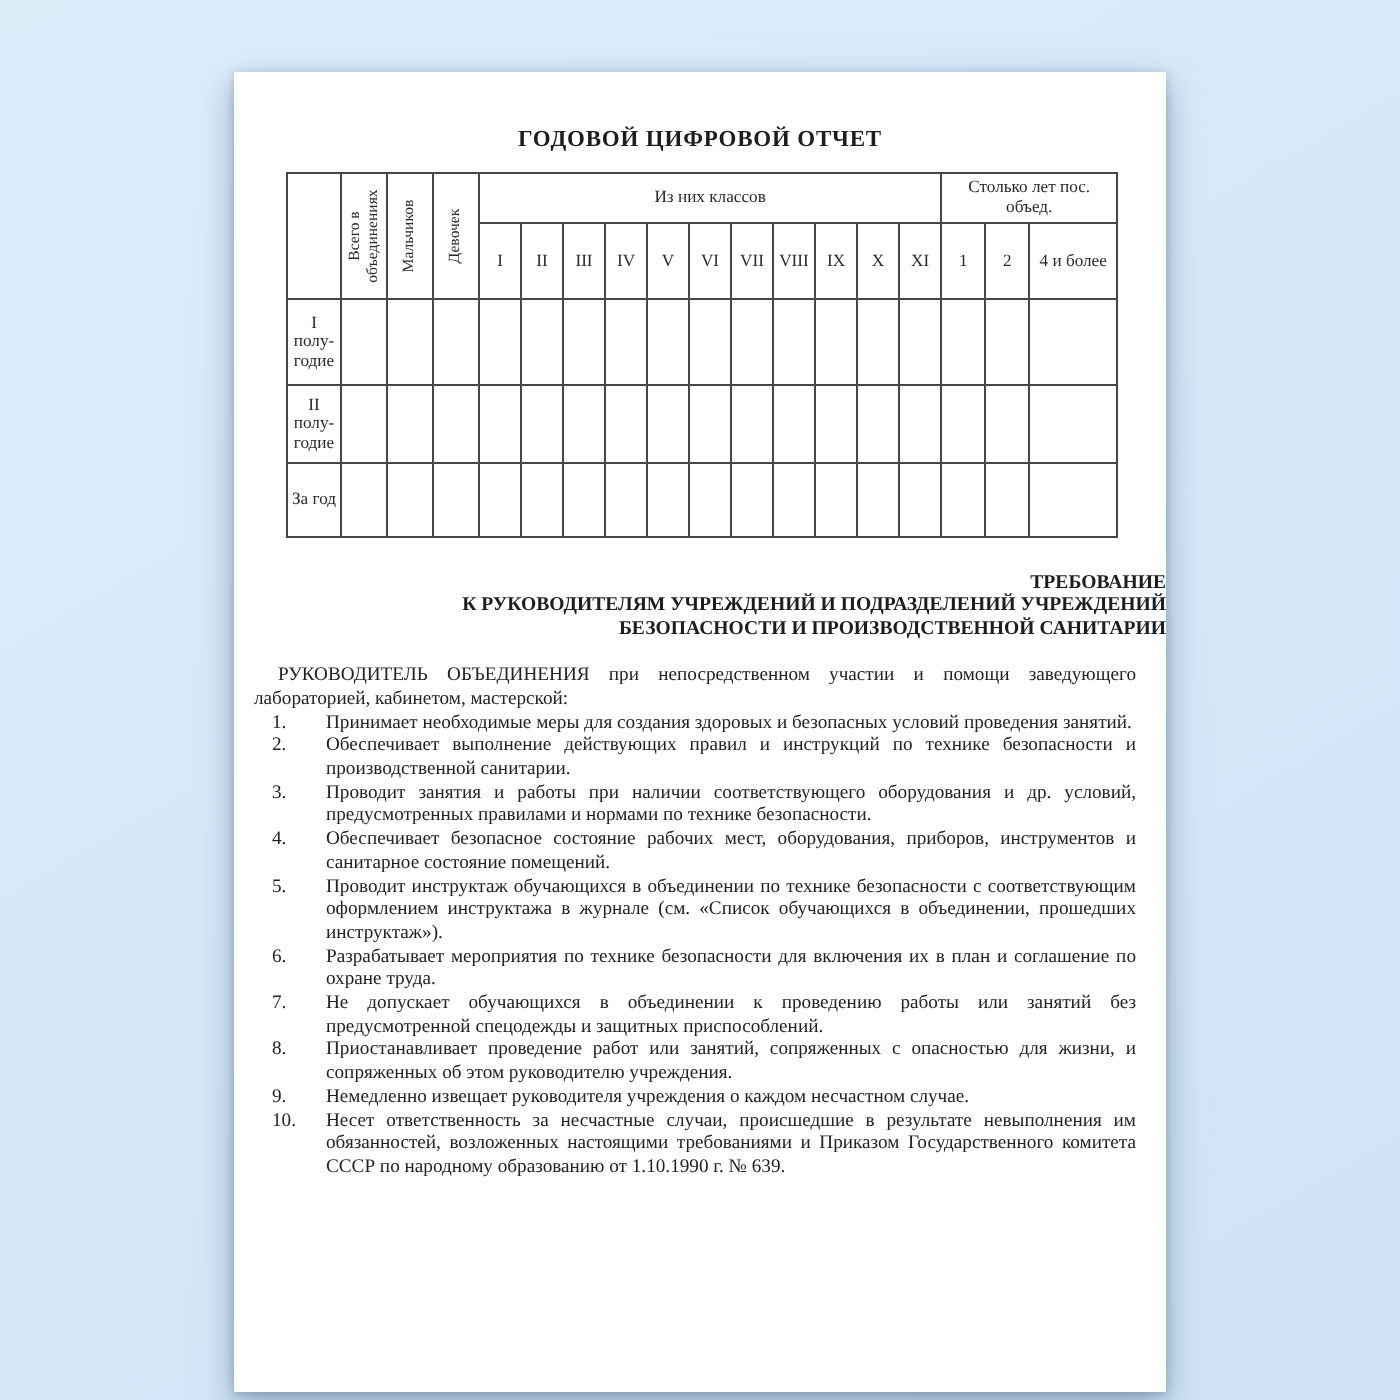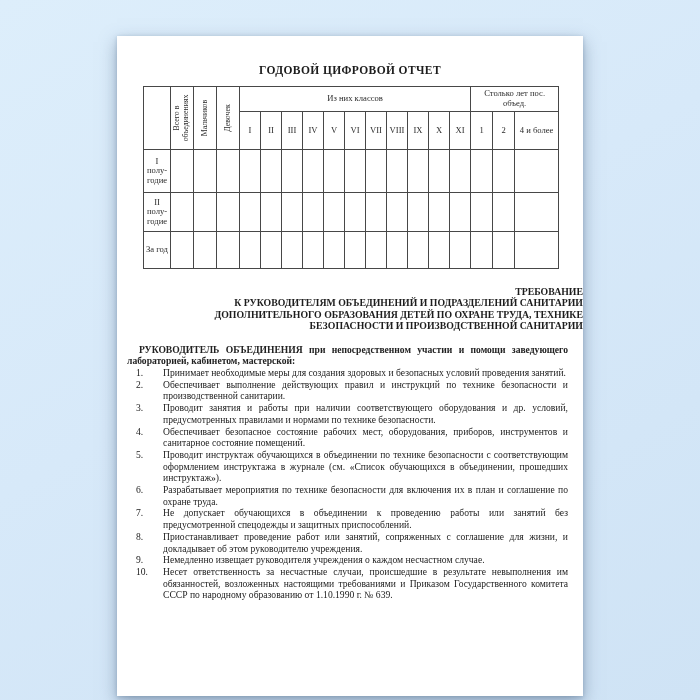--- a/index.html
+++ b/index.html
@@ -77,21 +77,21 @@
     color: #1d1d1d;
   }
   .textblock {
     margin-top: 12px;
     padding: 0 15px 0 10px;
     font-size: 9.6px;
     line-height: 11.7px;
     text-align: justify;
     color: #222222;
   }
-  .intro { text-indent: 12px; margin: 0; font-weight: bold; }
+  .intro { text-indent: 12px; margin: 0; }
   .req-list { margin: 0; padding: 0; list-style: none; }
   .req-item { position: relative; padding-left: 36px; }
   .req-item .num { position: absolute; left: 9px; top: 0; }
 </style>
 </head>
 <body>
 
 <div class="page">
 
   <div class="report-title">ГОДОВОЙ ЦИФРОВОЙ ОТЧЕТ</div>
@@ -213,34 +213,33 @@
           <td></td>
           <td></td>
           <td></td>
           <td></td>
       </tr>
     </tbody>
   </table>
 
   <div class="req-heading">
     <div>ТРЕБОВАНИЕ</div>
-    <div>К РУКОВОДИТЕЛЯМ ОБЪЕДИНЕНИЙ И ПОДРАЗДЕЛЕНИЙ САНИТАРИИ</div>
-    <div>ДОПОЛНИТЕЛЬНОГО ОБРАЗОВАНИЯ ДЕТЕЙ ПО ОХРАНЕ ТРУДА, ТЕХНИКЕ</div>
+    <div>К РУКОВОДИТЕЛЯМ УЧРЕЖДЕНИЙ И ПОДРАЗДЕЛЕНИЙ УЧРЕЖДЕНИЙ</div>
     <div>БЕЗОПАСНОСТИ И ПРОИЗВОДСТВЕННОЙ САНИТАРИИ</div>
   </div>
 
   <div class="textblock">
     <p class="intro">РУКОВОДИТЕЛЬ ОБЪЕДИНЕНИЯ при непосредственном участии и помощи заведующего лабораторией, кабинетом, мастерской:</p>
     <ol class="req-list">
       <li class="req-item"><span class="num">1.</span><span>Принимает необходимые меры для создания здоровых и безопасных условий проведения занятий.</span></li>
       <li class="req-item"><span class="num">2.</span><span>Обеспечивает выполнение действующих правил и инструкций по технике безопасности и производственной санитарии.</span></li>
       <li class="req-item"><span class="num">3.</span><span>Проводит занятия и работы при наличии соответствующего оборудования и др. условий, предусмотренных правилами и нормами по технике безопасности.</span></li>
       <li class="req-item"><span class="num">4.</span><span>Обеспечивает безопасное состояние рабочих мест, оборудования, приборов, инструментов и санитарное состояние помещений.</span></li>
       <li class="req-item"><span class="num">5.</span><span>Проводит инструктаж обучающихся в объединении по технике безопасности с соответствующим оформлением инструктажа в журнале (см. «Список обучающихся в объединении, прошедших инструктаж»).</span></li>
       <li class="req-item"><span class="num">6.</span><span>Разрабатывает мероприятия по технике безопасности для включения их в план и соглашение по охране труда.</span></li>
       <li class="req-item"><span class="num">7.</span><span>Не допускает обучающихся в объединении к проведению работы или занятий без предусмотренной спецодежды и защитных приспособлений.</span></li>
-      <li class="req-item"><span class="num">8.</span><span>Приостанавливает проведение работ или занятий, сопряженных с соглашение для жизни, и докладывает об этом руководителю учреждения.</span></li>
+      <li class="req-item"><span class="num">8.</span><span>Приостанавливает проведение работ или занятий, сопряженных с опасностью для жизни, и сопряженных об этом руководителю учреждения.</span></li>
       <li class="req-item"><span class="num">9.</span><span>Немедленно извещает руководителя учреждения о каждом несчастном случае.</span></li>
       <li class="req-item"><span class="num">10.</span><span>Несет ответственность за несчастные случаи, происшедшие в результате невыполнения им обязанностей, возложенных настоящими требованиями и Приказом Государственного комитета СССР по народному образованию от 1.10.1990 г. № 639.</span></li>
     </ol>
   </div>
 
 </div>
 
 </body></html>

